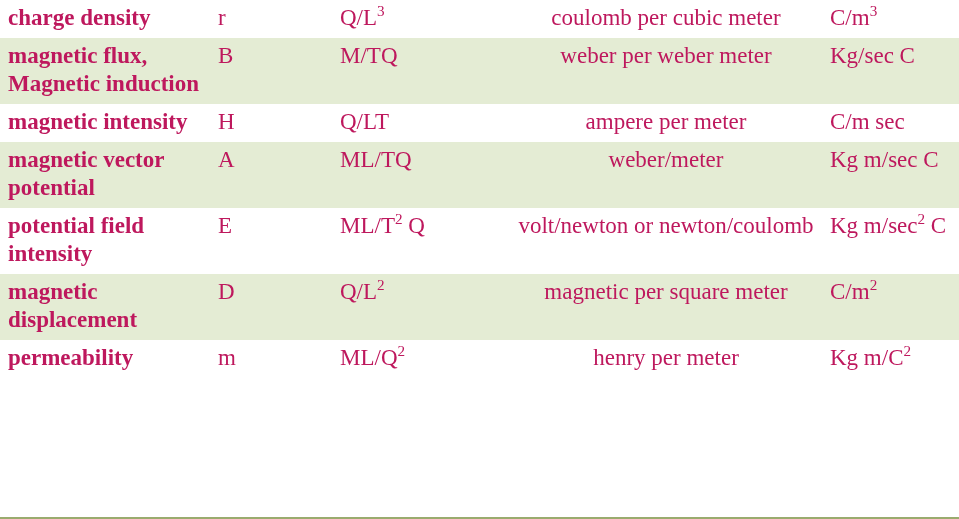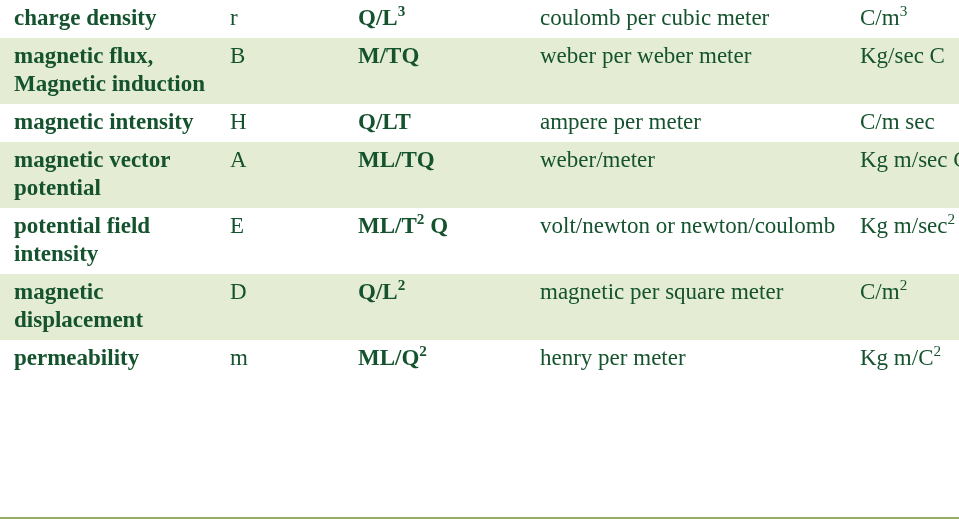--- a/index.html
+++ b/index.html
@@ -19,24 +19,24 @@
     position: relative;
     overflow: hidden;
   }
   table.phys {
     border-collapse: collapse;
     width: 959px;
     table-layout: fixed;
   }
   table.phys td {
     vertical-align: top;
-    padding: 4px 6px 6px 14px;
+    padding: 4px 6px 6px 8px;
     font-size: 23px;
     line-height: 1.22;
-    color: #14532d;
+    color: #be185d;
     border: none;
   }
   tr.shade td {
     background: #e4ecd4;
     margin-left: 32px;
   }
   tr.plain td {
     background: #ffffff;
   }
   td.c-name {
@@ -45,25 +45,25 @@
     color: #6b8a33;
     padding-left: 12px;
   }
   td.c-sym {
     width: 108px;
     color: #6d8339;
   }
   td.c-dim {
     width: 162px;
     color: #6d8339;
-    font-weight: bold;
   }
   td.c-unit {
     width: 300px;
     color: #6d8339;
+    text-align: center;
   }
   td.c-abbr {
     width: 193px;
     color: #6d8339;
     padding-left: 10px;
   }
   sup {
     font-size: 0.66em;
     vertical-align: super;
     line-height: 0;

